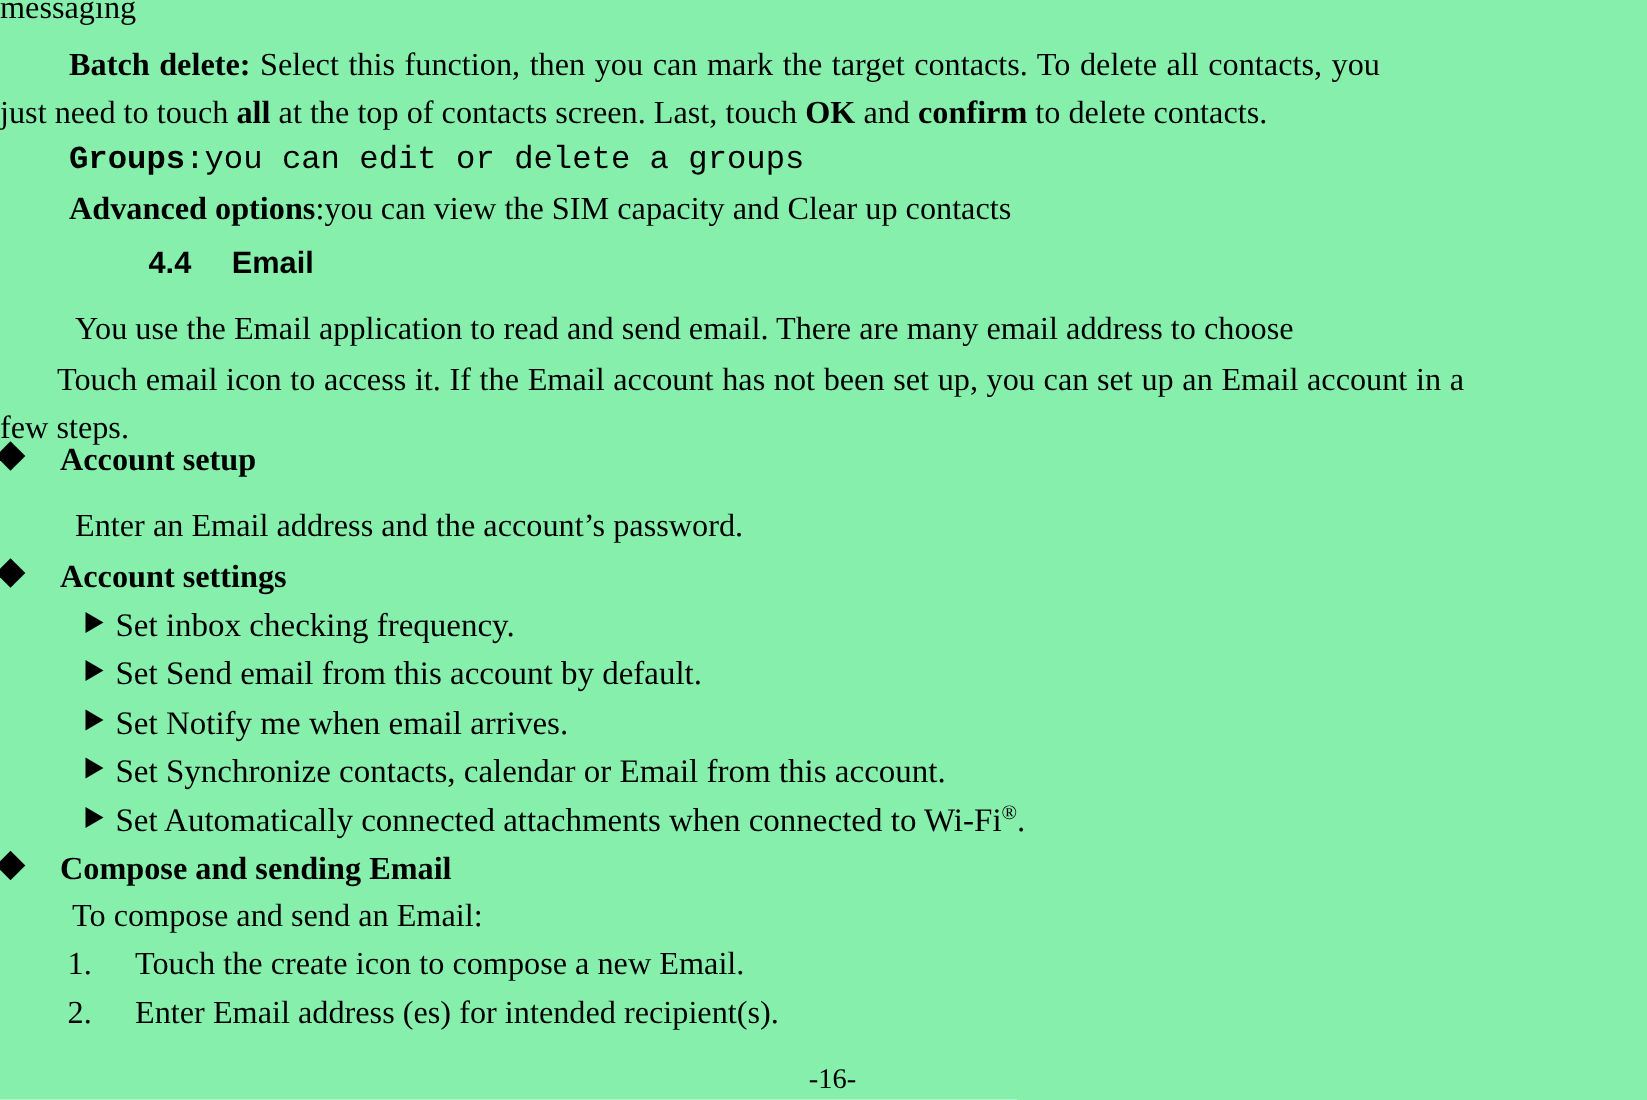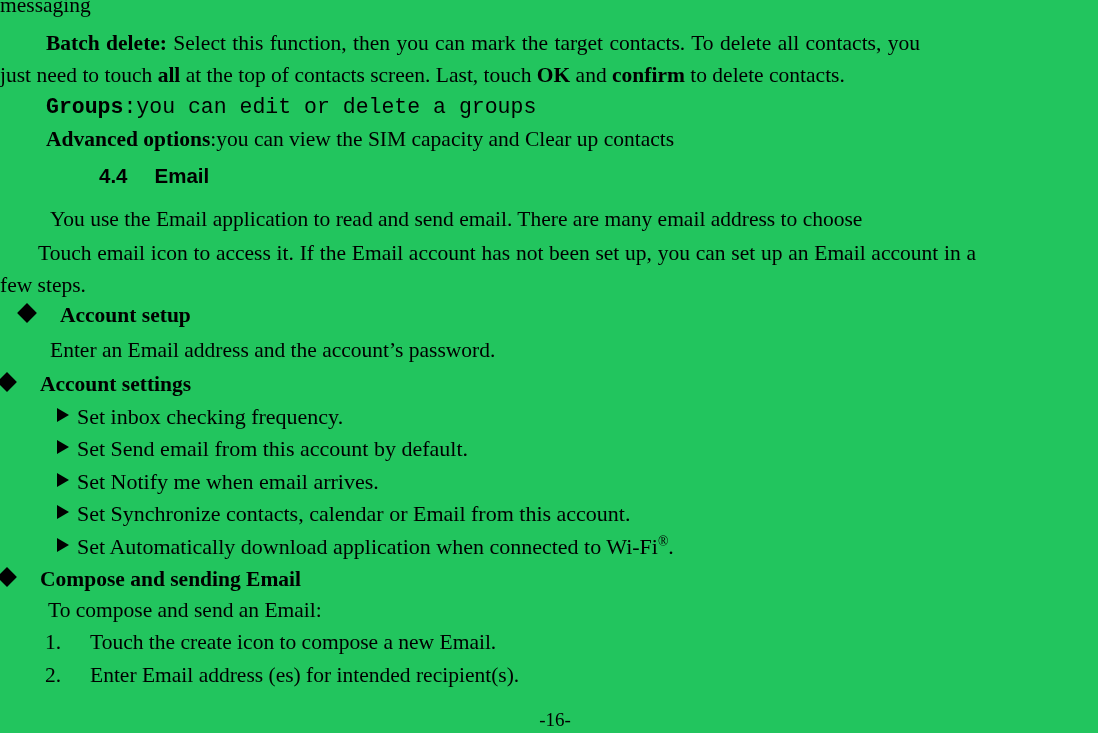--- a/index.html
+++ b/index.html
@@ -11,21 +11,21 @@
     width: 1098px;
     height: 733px;
     overflow: hidden;
     font-family: "Liberation Serif", "DejaVu Serif", serif;
     color: #000000;
   }
   .page {
     position: relative;
     width: 1098px;
     height: 733px;
-    background: #22c55e;
+    background: #86efac;
   }
 
   
   .line {
     position: absolute;
     font-size: 21.5px;
     line-height: 24px;
     white-space: nowrap;
     letter-spacing: 0px;
   }
@@ -170,21 +170,21 @@
   </div>
 
   <div class="heading">
     <span class="num">4.4</span><span class="ttl">Email</span>
   </div>
 
   <div class="line" style="left:38px; top:207px;margin-left:12px;">You use the Email application to read and send email. There are many email address to choose</div>
 
   <div class="para" style="left:0px; top:238px; width:976px; text-indent:38px;">Touch email icon to access it. If the Email account has not been set up, you can set up an Email account in a few steps.</div>
 
-  <div class="bullet-row" style="top:301px;padding-left:20px;">
+  <div class="bullet-row" style="top:292px;">
     <span class="diamond"></span><span class="bullet-label">Account setup</span>
   </div>
   <div class="line" style="left:50px; top:338px;">Enter an Email address and the account’s password.</div>
 
   <div class="bullet-row" style="top:370px;">
     <span class="diamond"></span><span class="bullet-label">Account settings</span>
   </div>
 
   <div class="sub-row" style="top:403px;">
     <span class="arrowhead"></span><span class="sub-text">Set inbox checking frequency.</span>
@@ -192,21 +192,21 @@
   <div class="sub-row" style="top:435px;">
     <span class="arrowhead"></span><span class="sub-text">Set Send email from this account by default.</span>
   </div>
   <div class="sub-row" style="top:468px;">
     <span class="arrowhead"></span><span class="sub-text">Set Notify me when email arrives.</span>
   </div>
   <div class="sub-row" style="top:500px;">
     <span class="arrowhead"></span><span class="sub-text">Set Synchronize contacts, calendar or Email from this account.</span>
   </div>
   <div class="sub-row" style="top:533px;">
-    <span class="arrowhead"></span><span class="sub-text"><span>Set Automatically download application when connected to Wi-Fi</span><sup>®</sup><span>.</span></span>
+    <span class="arrowhead"></span><span class="sub-text"><span>Set Automatically connected attachments when connected to Wi-Fi</span><sup>®</sup><span>.</span></span>
   </div>
 
   <div class="bullet-row" style="top:565px;">
     <span class="diamond"></span><span class="bullet-label">Compose and sending Email</span>
   </div>
   <div class="line" style="left:48px; top:598px;">To compose and send an Email:</div>
 
   <div class="num-row" style="top:630px;">
     <span class="num-marker">1.</span><span class="num-text">Touch the create icon to compose a new Email.</span>
   </div>

